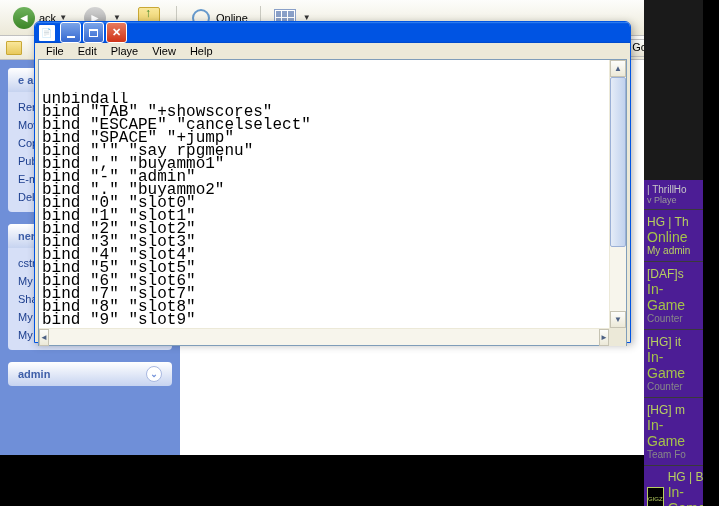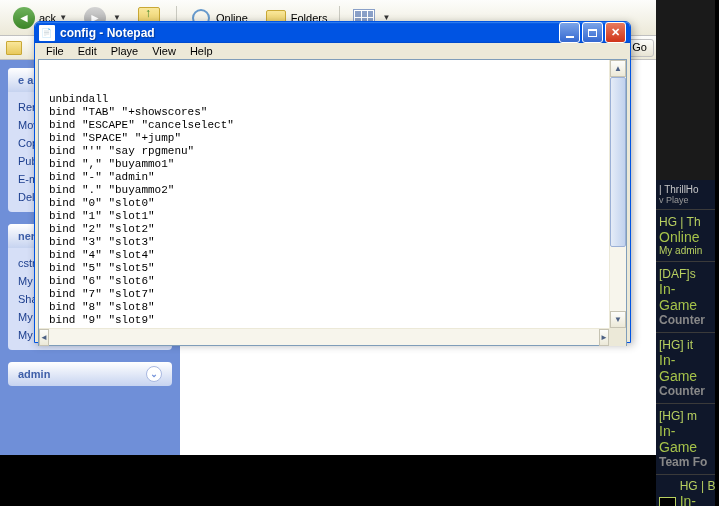--- a/index.html
+++ b/index.html
@@ -51,39 +51,39 @@
 .tb-min, .tb-max { background: linear-gradient(#7ba4e8, #3468d0); }
 .tb-close { background: linear-gradient(#e87b5e, #d03419); }
 .tb-min-g { width: 8px; height: 2px; background: #fff; margin-top: 8px; }
 .tb-max-g { width: 9px; height: 8px; border: 1px solid #fff; border-top: 2px solid #fff; }
 
 .menubar { height: 19px; background: #ece9d8; display: flex; align-items: center; padding: 0 4px; font-size: 11px; }
 .menu-item { padding: 2px 7px; cursor: default; }
 
 .editor-wrap { flex: 1; margin: 0 3px 3px 3px; border: 1px solid #7f9db9; background: #fff; display: flex; flex-direction: column; }
 .editor { flex: 1; display: flex; overflow: hidden; }
-.editor-text { flex: 1; padding: 1px 10px; font-family: 'Lucida Console', 'Courier New', monospace; font-size: 11px; line-height: 13px; white-space: pre; color: #000; overflow: hidden; margin-top: 32px; }
+.editor-text { flex: 1; padding: 1px 3px; font-family: 'Lucida Console', 'Courier New', monospace; font-size: 16px; line-height: 13px; white-space: pre; color: #000; overflow: hidden; margin-top: 32px; }
 .vscroll { width: 17px; background: #f1efe2; border-left: 1px solid #ece9d8; display: flex; flex-direction: column; }
 .sb-btn { height: 17px; background: linear-gradient(#fdfdfb, #ece9d8); border: 1px solid #c6c3b3; display: flex; align-items: center; justify-content: center; font-size: 8px; color: #4d6185; }
 .sb-track { flex: 1; background: #f7f5ec; position: relative; }
 .sb-thumb { position: absolute; left: 0; right: 0; top: 0; height: 170px; background: linear-gradient(90deg, #e5ecf7, #c1d2ee); border: 1px solid #9bb0d6; border-radius: 2px; }
 .hscroll { height: 17px; background: #f1efe2; border-top: 1px solid #ece9d8; display: flex; }
 .hsb-track { flex: 1; background: #f7f5ec; }
 .sb-corner { width: 17px; height: 17px; background: #ece9d8; }
 
 
-.right-panel { position: absolute; right: 4px; top: 0; width: 59px; height: 506px; background: #0f172a; color: #c8c8c8; font-size: 10px; overflow: hidden; }
+.right-panel { position: absolute; right: 16px; top: 0; width: 59px; height: 506px; background: #4c1d95; color: #c8c8c8; font-size: 10px; overflow: hidden; }
 .rp-top { height: 180px; background: #1a1a1a; }
 .rp-meta { padding: 4px 3px; font-size: 10px; }
 .rp-link { color: #b8d060; }
 .rp-sub { color: #9a9a9a; font-size: 9px; }
 .rp-friend { padding: 5px 3px; border-top: 1px solid #3a3a3a; }
 .rp-name { color: #b8d060; font-size: 12px; white-space: nowrap; }
 .rp-status { color: #a5c24a; font-size: 14px; }
-.rp-game { color: #888; font-size: 12px; font-weight: bold; }
+.rp-game { color: #888; font-size: 10px; }
 .rp-avatar { display: flex; align-items: center; padding: 4px 3px; border-top: 1px solid #3a3a3a; }
 .rp-ava-box { width: 24px; height: 24px; background: #000; border: 1px solid #b8d060; margin-right: 4px; display: flex; align-items: center; justify-content: center; font-size: 6px; color: #b8d060; }
 
 
 .bottom-strip { position: absolute; left: 0; bottom: 0; width: 660px; height: 51px; background: #000; }
 </style>
 </head>
 <body>
 
 <div class="explorer-bg">
@@ -106,26 +106,20 @@
       <span class="exp-icon">
           <span class="up-folder"></span>
         </span>
     </div>
     <div class="sep"></div>
     <div class="exp-btn">
       <span class="exp-icon">
           <span class="mag-icon"></span>
         </span>
       <span>Online</span>
-    </div>
-    <div class="exp-btn">
-      <span class="exp-icon">
-          <span class="folder-icon"></span>
-        </span>
-      <span>Folders</span>
     </div>
     <div class="sep"></div>
     <div class="exp-btn">
       <span class="exp-icon">
           <span class="views-icon">
             <span></span>
             <span></span>
             <span></span>
             <span></span>
             <span></span>
@@ -181,21 +175,20 @@
     </div>
   </div>
   <div class="content-area"></div>
 </div>
 
 <div class="bottom-strip"></div>
 
 <div class="notepad">
   <div class="titlebar">
     <span class="tb-icon">📄</span>
-    <span class="tb-title">config - Notepad</span>
     <div class="tb-btns">
       <div class="tb-btn tb-min">
           <span class="tb-min-g"></span>
         </div>
       <div class="tb-btn tb-max">
           <span class="tb-max-g"></span>
         </div>
       <div class="tb-btn tb-close">✕</div>
     </div>
   </div>

